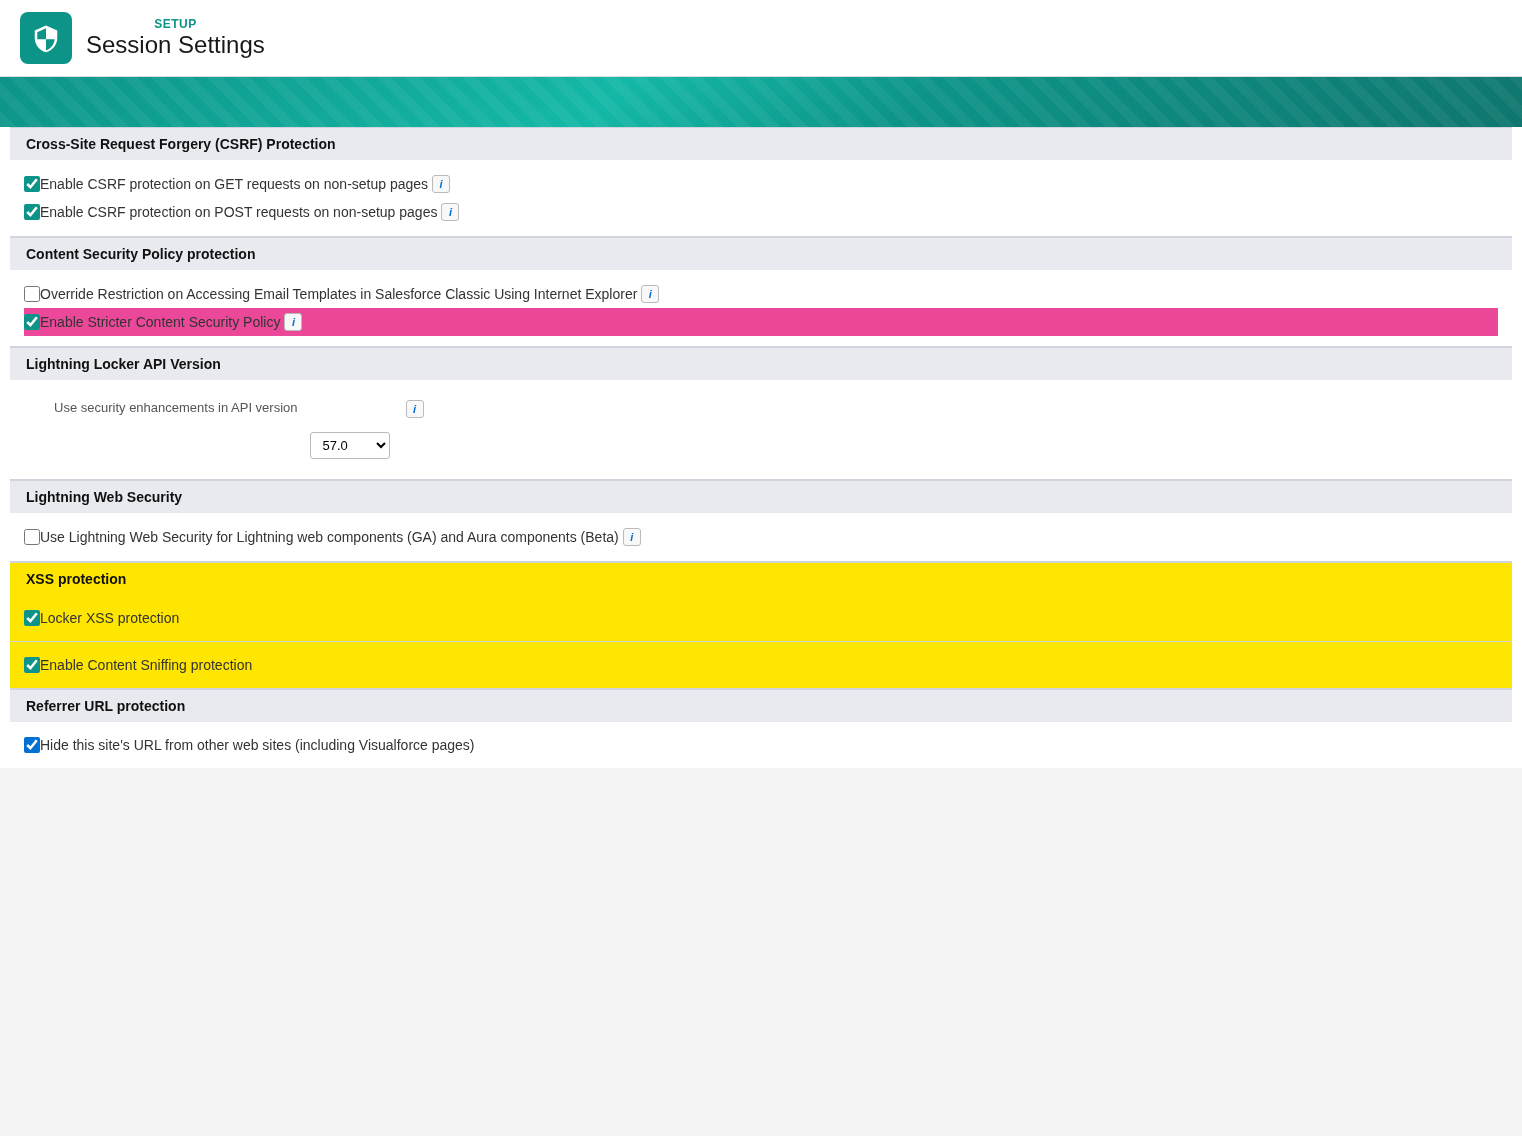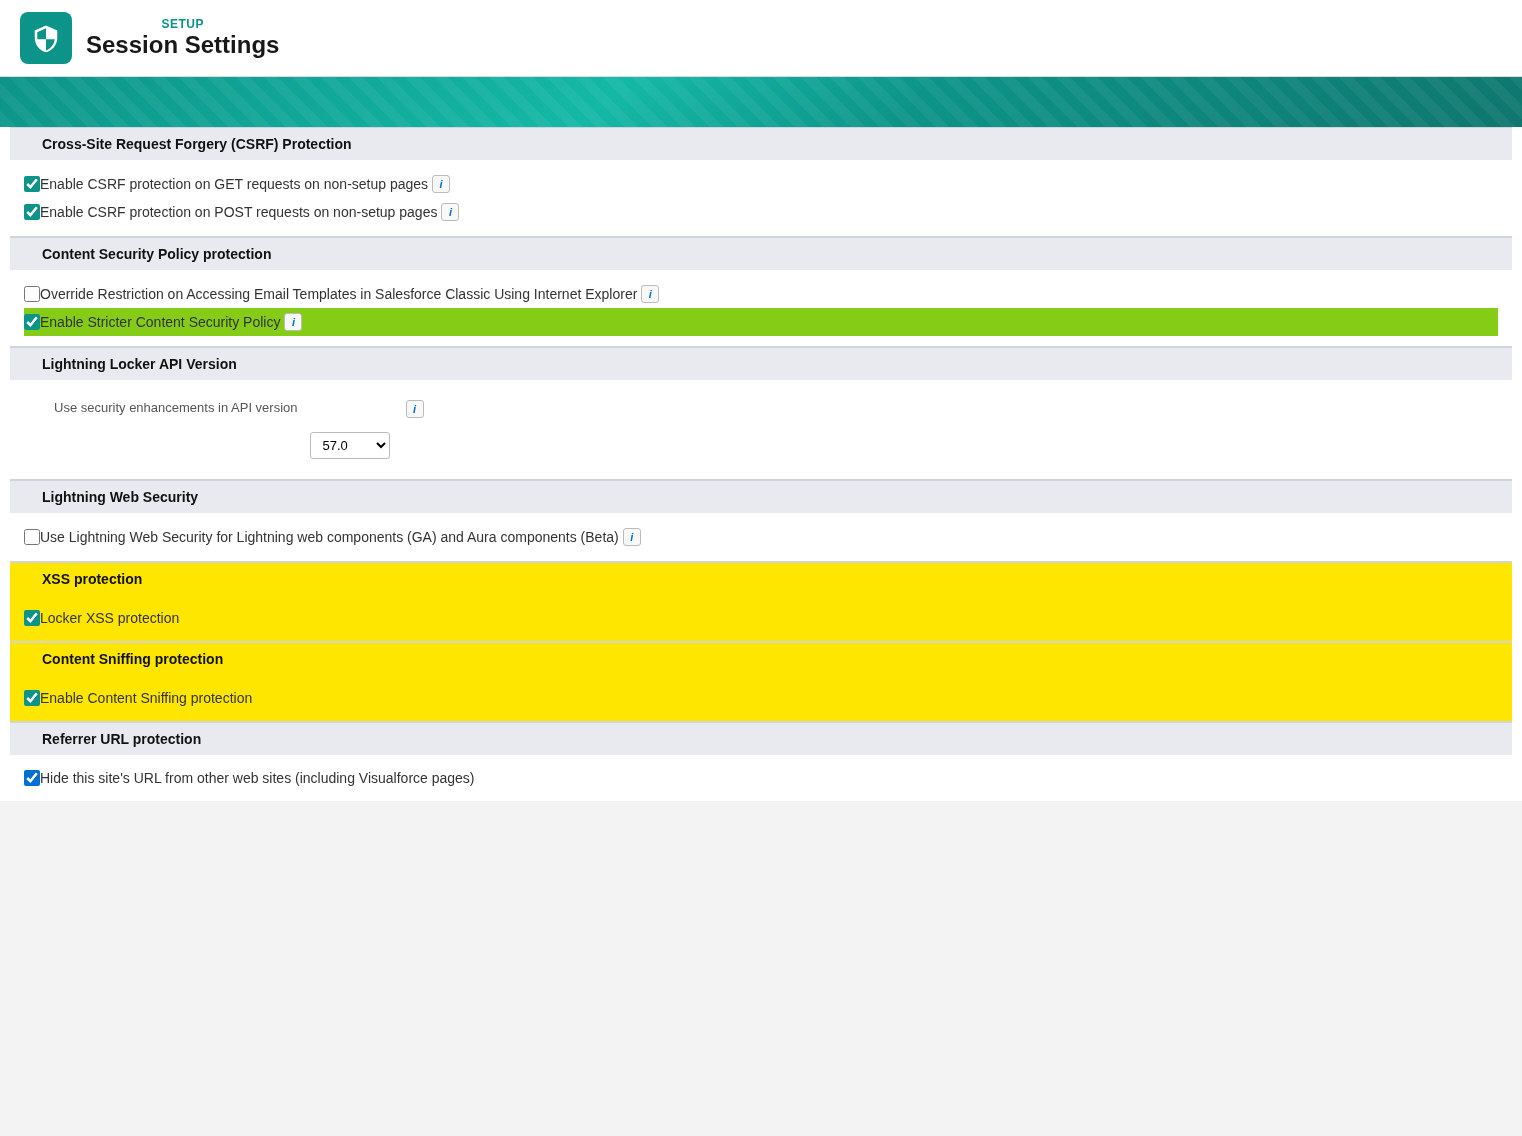--- a/index.html
+++ b/index.html
@@ -26,21 +26,21 @@
     .header-text .setup-label {
       font-size: 12px;
       color: #0d9488;
       font-weight: 600;
       text-transform: uppercase;
       letter-spacing: 0.5px;
       text-align: center;
     }
     .header-text .page-title {
       font-size: 24px;
-      font-weight: 700;
+      font-weight: 400;
       color: #181818;
     }
 
     .banner {
       height: 50px;
       background: linear-gradient(135deg, #0d9488 0%, #14b8a6 40%, #0d9488 60%, #0f766e 100%);
       overflow: hidden;
       position: relative;
     }
     .banner::before {
@@ -60,21 +60,21 @@
       padding: 0 10px;
       background: white;
     }
 
     .section {
       margin-bottom: 0;
     }
 
     .section-header {
       background: #e8eaf0;
-      padding: 8px 32px;
+      padding: 8px 16px;
       font-weight: 700;
       font-size: 14px;
       color: #111;
       border-top: 1px solid #d0d5dd;
     }
 
     .section-header.yellow-bg {
       background: #FFE600;
     }
 
@@ -134,21 +134,21 @@
       border-radius: 3px;
       padding: 4px 8px;
       font-size: 13px;
       background: white;
       cursor: pointer;
       min-width: 80px;
       margin-top: 32px;
     }
 
     .highlight-row {
-      background: #84cc16;
+      background: #ec4899;
       padding: 5px 0;
     }
 
     .section-divider {
       height: 1px;
       background: #d0d5dd;
     }
   </style>
 </head>
 <body>
@@ -252,23 +252,20 @@
       <div class="checkbox-row">
         <input type="checkbox" checked="" style="">
         <span>Locker XSS protection</span>
       </div>
     </div>
   </div>
 
   <div class="section-divider"></div>
 
   <div class="section">
-    <div class="section-header yellow-bg">
-      <span>Content Sniffing protection</span>
-    </div>
     <div class="section-body yellow-bg">
       <div class="checkbox-row">
         <input type="checkbox" checked="" style="">
         <span>Enable Content Sniffing protection</span>
       </div>
     </div>
   </div>
 
   <div class="section-divider"></div>
 

